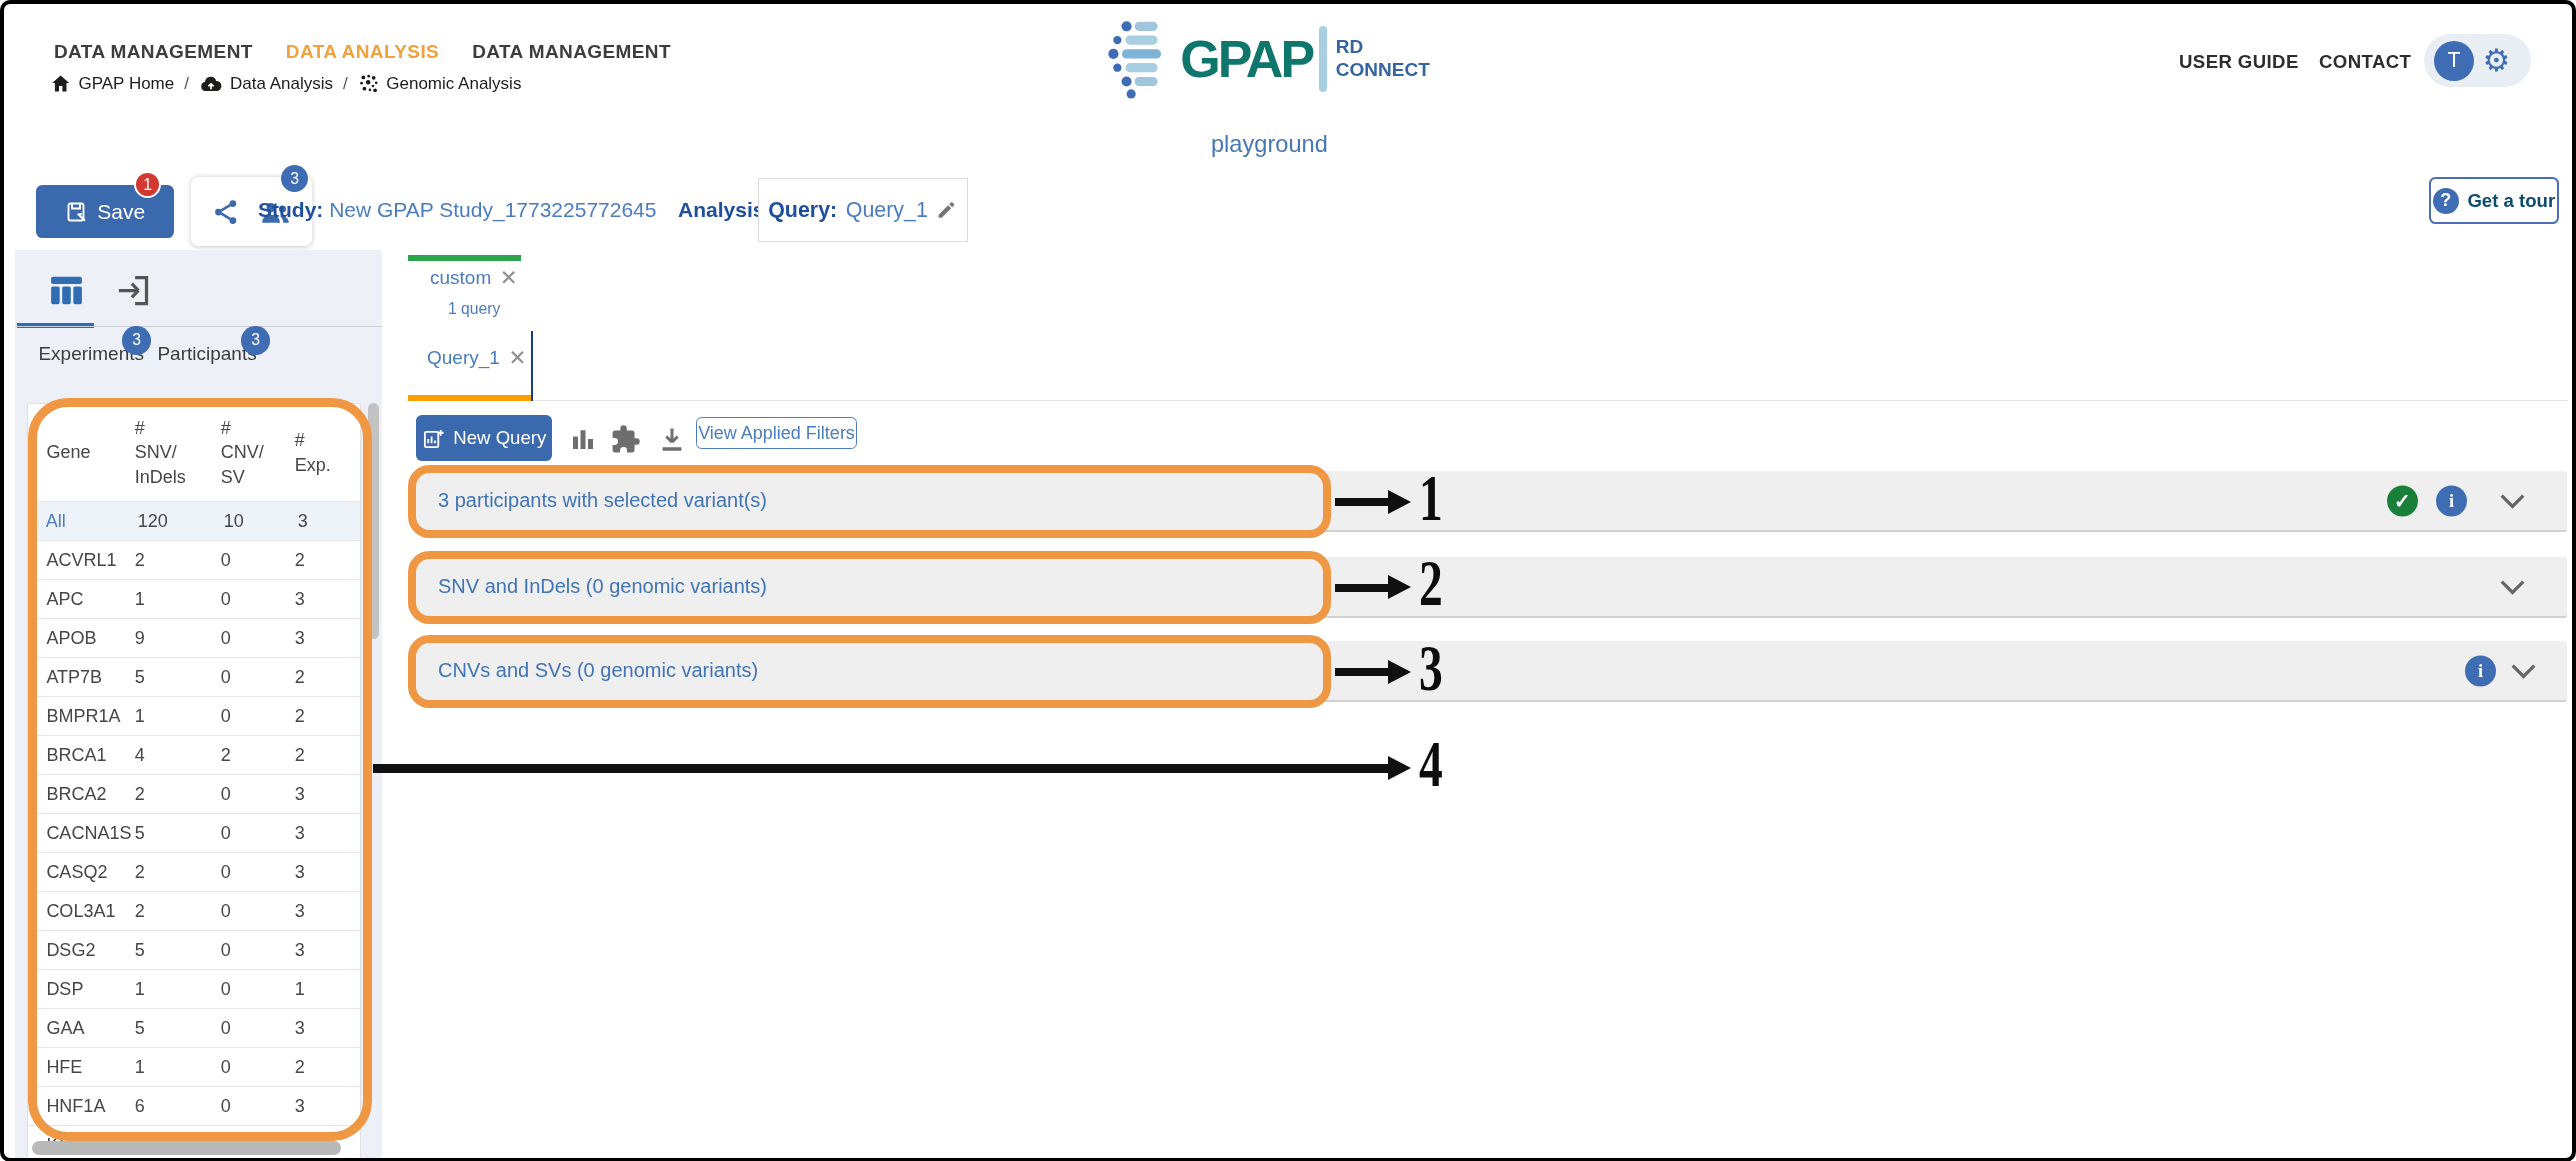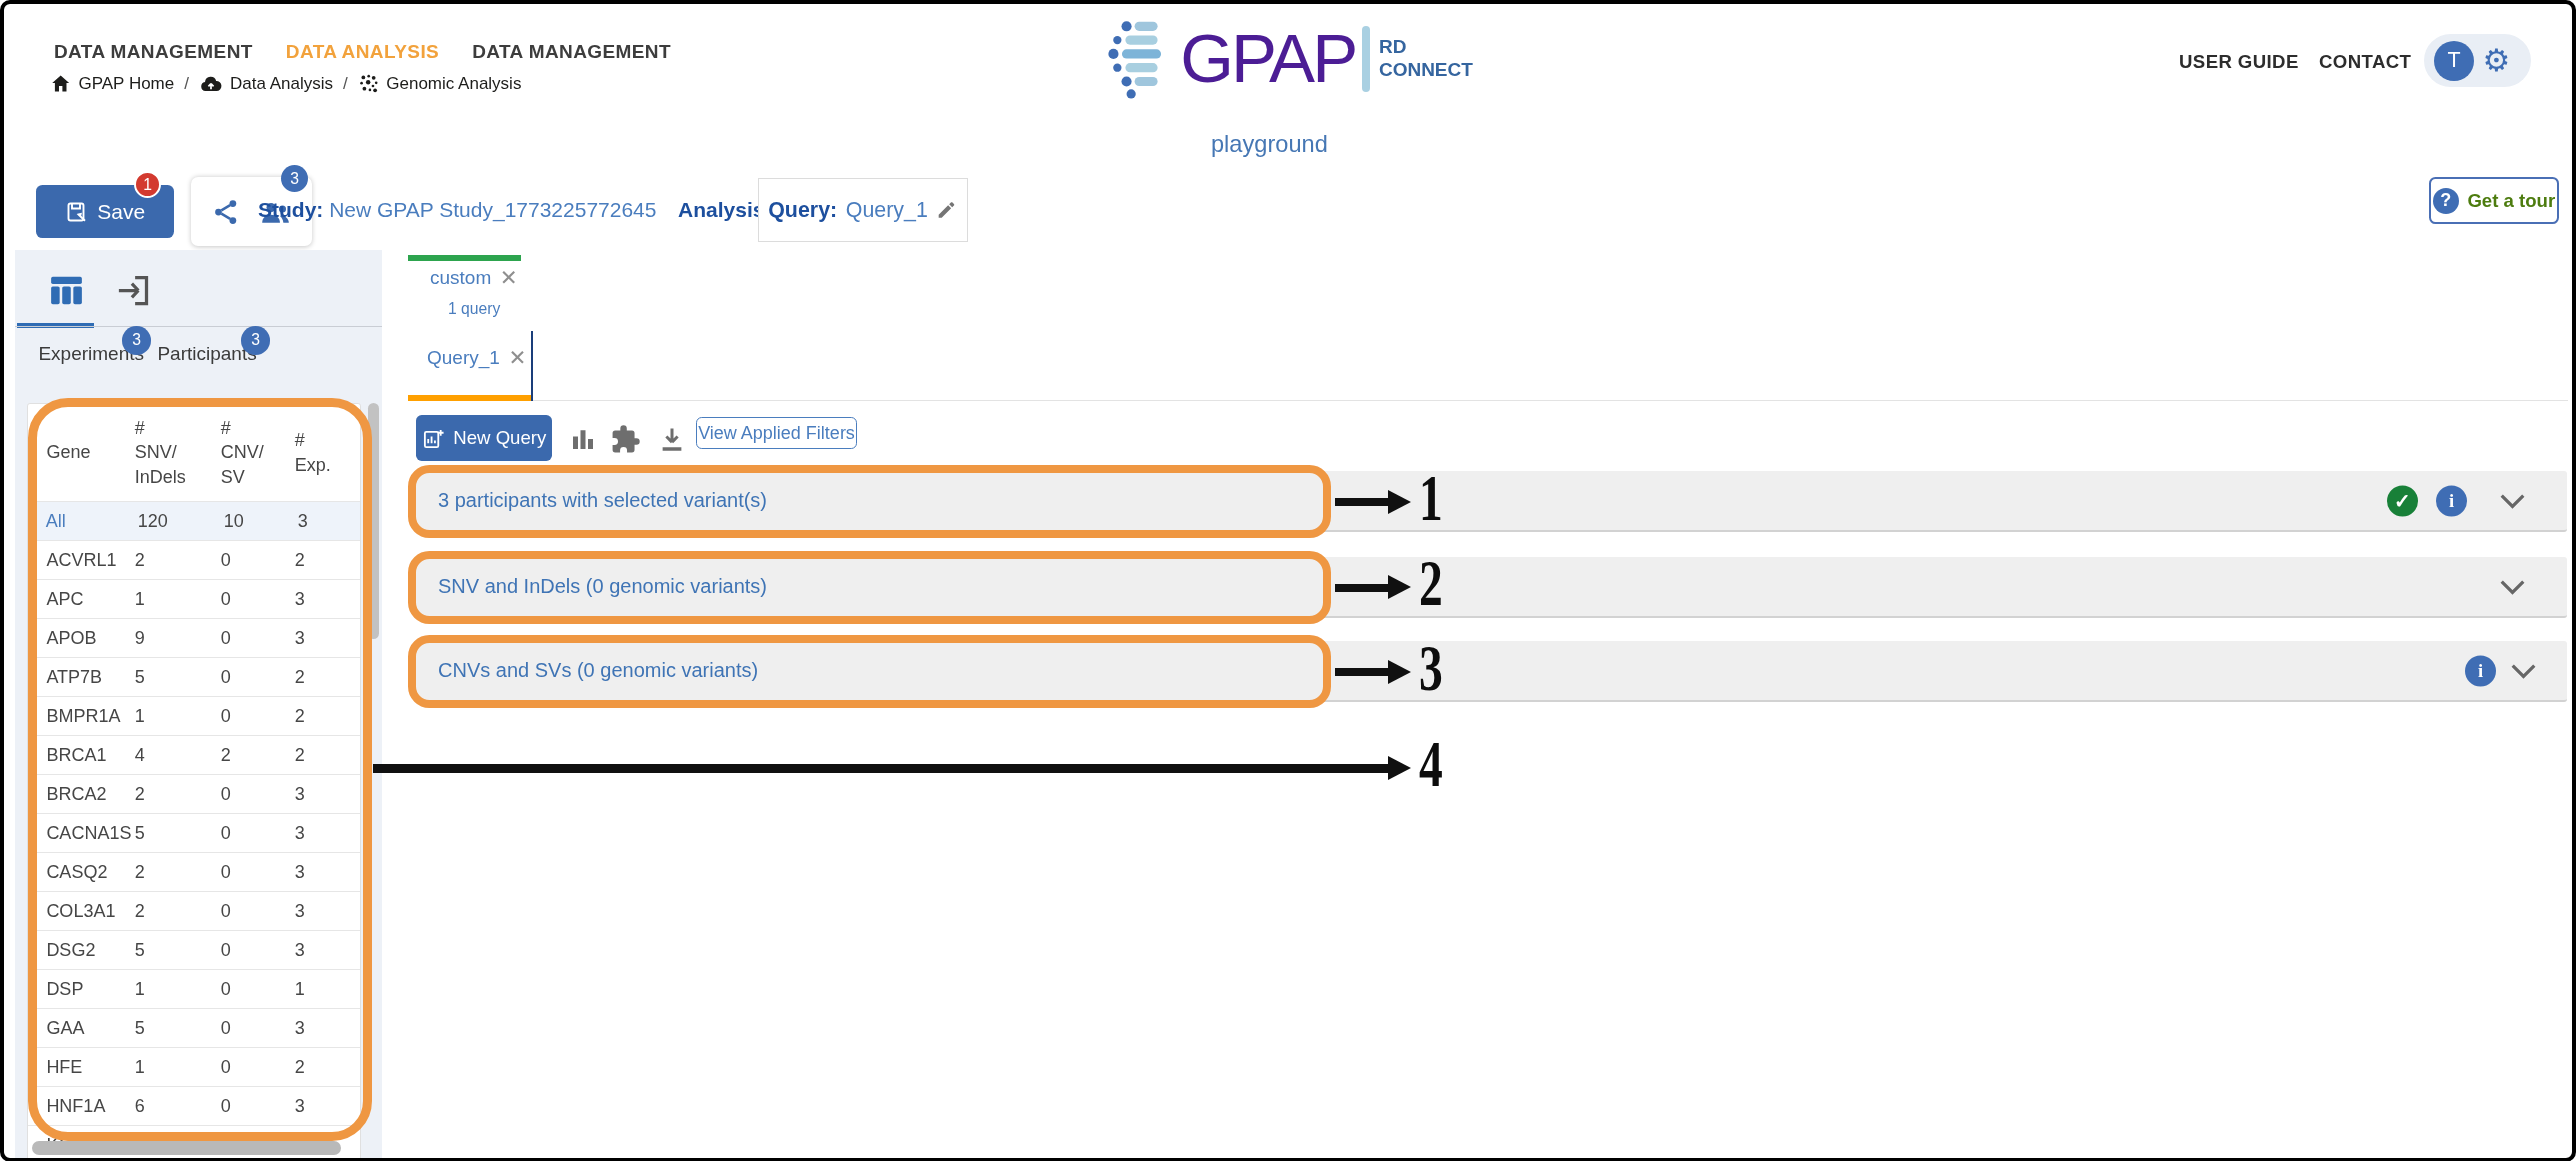--- a/index.html
+++ b/index.html
@@ -12,21 +12,21 @@
   .topnav { position:absolute; left:50px; top:37px; display:flex; gap:33px; }
   .topnav .nav-item { font-size:19px; font-weight:600; color:#3d3d3d; letter-spacing:0.4px; cursor:pointer; }
   .topnav .nav-item.active { color:#f2a23c; }
 
   .breadcrumb { position:absolute; left:46px; top:69px; display:flex; align-items:center; gap:10px; }
   .breadcrumb .bc-item { display:flex; align-items:center; gap:7.1px; font-size:17px; color:#1d1d1b; cursor:pointer; }
   .breadcrumb .bc-sep { font-size:17px; color:#555; }
 
   
   .logo { position:absolute; left:1103px; top:13px; display:flex; align-items:center; }
-  .logo-word { font-size:69px; font-weight:400; color:#4c1d95; letter-spacing:-2.9px; line-height:1; }
+  .logo-word { font-size:52px; font-weight:700; color:#0f766e; letter-spacing:-2.9px; line-height:1; }
   .logo-bar { width:7.9px; height:66px; background:#a9d0e2; border-radius:4.3px; margin:0 8.6px 0 7.1px; }
   .logo-rd { font-size:19px; font-weight:700; color:#35659f; line-height:1.2; }
   .logo-sub { position:absolute; left:1207px; top:87px; font-size:23.6px; color:#4677b4;margin-top:40px; }
 
   
   .hdr-link { position:absolute; top:47px; font-size:18.6px; font-weight:600; color:#2d2d2d; letter-spacing:0.4px; cursor:pointer; }
   .user-pill { position:absolute; left:2420px; top:30px; width:107px; height:53px; background:#e9eef5; border-radius:28.6px; display:flex; align-items:center; padding:0 10px; gap:8.6px; }
   .avatar { width:40px; height:40px; border-radius:50%; background:#3f6db4; color:#fff; font-size:21.4px; display:flex; align-items:center; justify-content:center; cursor:pointer; }
   .gear { font-size:31px; color:#3f6db4; line-height:1; cursor:pointer; }
 
@@ -36,21 +36,21 @@
   .share-card { position:absolute; left:187px; top:173px; width:121px; height:69px; background:#fff; border-radius:7.1px; box-shadow:0 0.7px 5.7px rgba(0,0,0,.22); display:flex; align-items:center; justify-content:center; gap:18.6px; }
   .share-badge { position:absolute; left:277px; top:161px; width:27px; height:27px; border-radius:50%; background:#3f6db4; color:#fff; font-size:15.7px; display:flex; align-items:center; justify-content:center; }
   .study-line { position:absolute; left:254px; top:194px; font-size:21px; white-space:nowrap; }
   .lbl-b { font-weight:700; color:#1d4f9e; }
   .lbl-v { color:#4a7dbe; }
   .query-box { position:absolute; left:754px; top:174px; width:210px; height:64px; background:#fff; border:1.4px solid #dcdcdc; display:flex; align-items:center; justify-content:center; gap:8.6px; font-size:21.4px; }
   .chip-row { position:absolute; left:980px; top:187px; display:flex; gap:11.4px; }
   .chip { height:39px; padding:0 15.7px; background:#e7e7e7; border-radius:19px; font-size:17px; color:#333; display:flex; align-items:center; }
   .tour-btn { position:absolute; left:2425px; top:173px; width:130px; height:47px; background:#fff; border:2.1px solid #4a6fb5; border-radius:6.4px; display:flex; align-items:center; justify-content:center; gap:8.6px; cursor:pointer; }
   .tour-q { width:26px; height:26px; border-radius:50%; background:#3f6db4; color:#fff; font-size:18px; font-weight:700; display:flex; align-items:center; justify-content:center; }
-  .tour-btn span.t { font-size:18.6px; color:#4d7c0f; font-weight:600; }
+  .tour-btn span.t { font-size:18.6px; color:#0c4a6e; font-weight:600; }
 
   
   .sidebar { position:absolute; left:11.4px; top:246px; width:367px; height:912px; background:#edf1f7; }
   .sb-tab { position:absolute; cursor:pointer; }
   .sb-underline { position:absolute; left:1.4px; top:73px; width:77px; height:5px; background:#2f6cb4; }
   .sb-divider { position:absolute; left:0; top:76px; width:367px; height:1.4px; background:#c9cdd4; }
   .sb-list-lbl { position:absolute; top:93px; font-size:19px; color:#3b3b3b; cursor:pointer; }
   .sb-badge { position:absolute; top:76px; width:28.6px; height:28.6px; border-radius:50%; background:#3f6db4; color:#fff; font-size:15.7px; display:flex; align-items:center; justify-content:center; }
 
   .gtable { position:absolute; left:11.4px; top:153px; width:334px; height:758px; background:#fff; border:0.7px solid #e0e0e0; border-radius:2.9px; overflow:hidden; }

